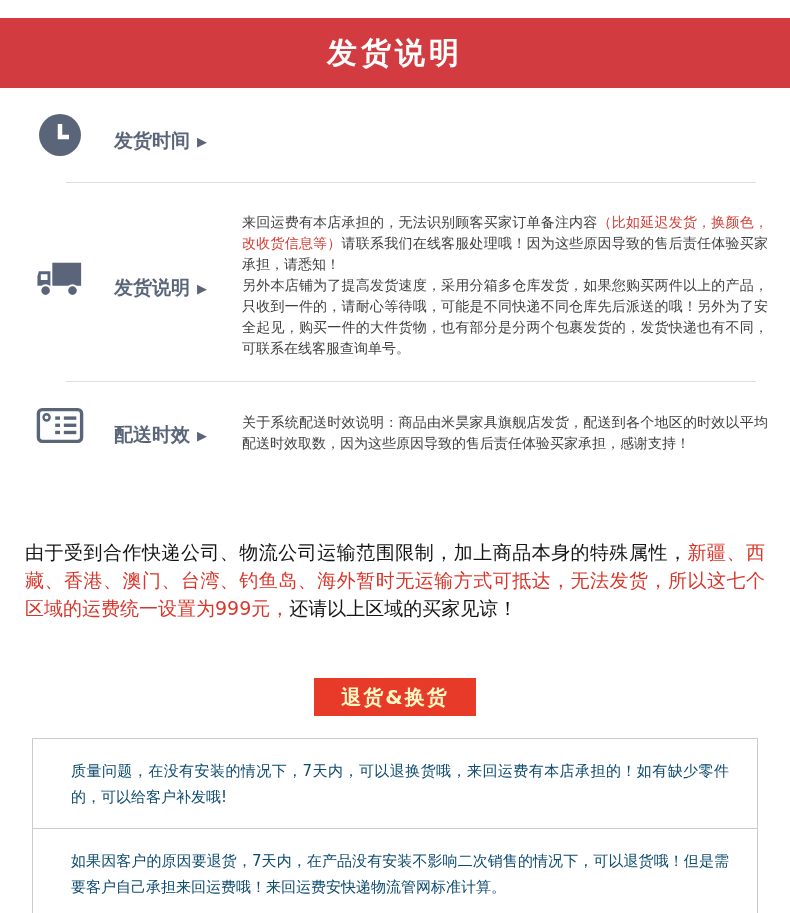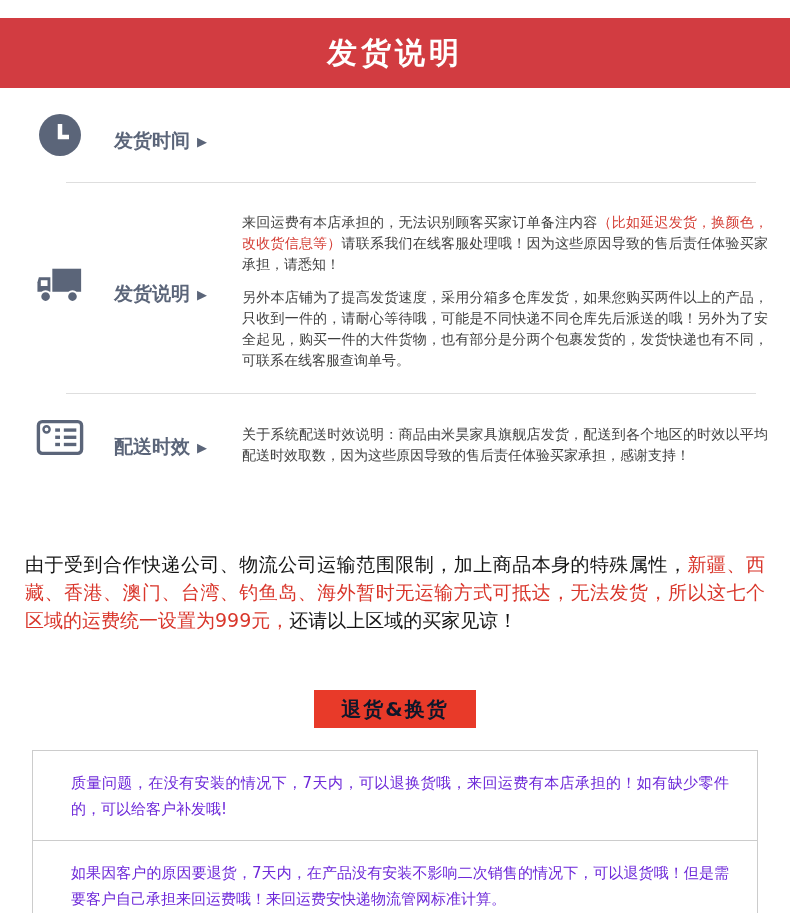--- a/index.html
+++ b/index.html
@@ -63,21 +63,21 @@
     padding-top: 2px;
   }
   .sec-text {
     flex: 1 1 auto;
     padding-top: 5px;
     font-size: 14px;
     line-height: 21px;
     text-align: justify;
     color: #3f3f3f;
   }
-  .sec-text p + p { margin-top: 12px; }
+  .sec-text p + p { margin-top: 0; }
   .red { color: #d43c33; }
 
   .divider {
     border-bottom: 1px solid #dedede;
     margin: 0 12px 0 44px;
   }
 
   
   .notice {
     margin: 62px 25px 0 25px;
@@ -92,41 +92,41 @@
   
   .btn-wrap {
     margin-top: 56px;
     display: flex;
     justify-content: center;
   }
   .return-btn {
     width: 162px;
     height: 38px;
     background: #e83a29;
-    color: #0f172a;
+    color: #fef9c3;
     font-size: 20px;
     font-weight: bold;
     letter-spacing: 2px;
     display: flex;
     align-items: center;
     justify-content: center;
     cursor: pointer;
   }
 
   
   .boxes {
     margin: 22px 32px 0 32px;
     border: 1px solid #cccccc;
   }
   .box {
     padding: 19px 28px 18px 38px;
     font-size: 15px;
     line-height: 26px;
     text-align: justify;
-    color: #6d28d9;
+    color: #0c4a6e;
   }
   .box + .box { border-top: 1px solid #cccccc; }
 </style>
 </head>
 <body>
 
 <div class="page">
 
   <div class="banner">
     <span class="title">发货说明</span>

